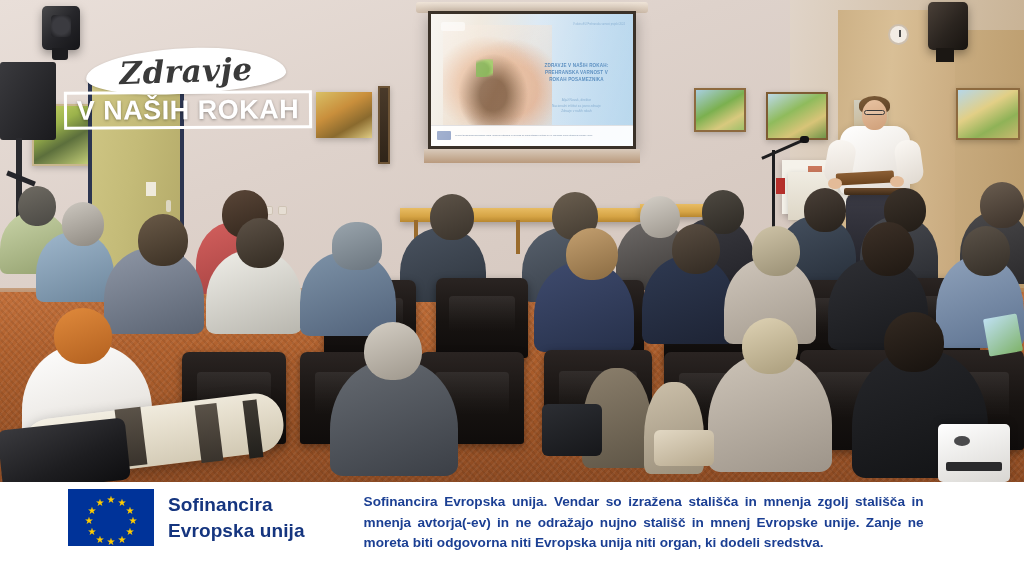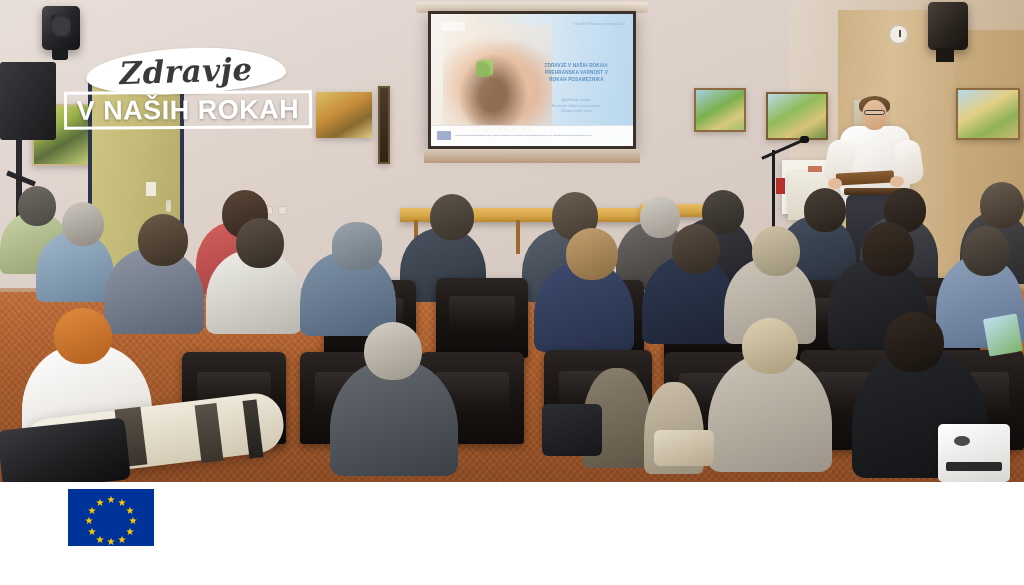--- a/index.html
+++ b/index.html
@@ -569,18 +569,21 @@
         <span class="star" style="left:60.5px; top:27px;">★</span>
         <span class="star" style="left:57.5px; top:37.5px;">★</span>
         <span class="star" style="left:49.5px; top:45.5px;">★</span>
         <span class="star" style="left:38.5px; top:48px;">★</span>
         <span class="star" style="left:27.5px; top:45.5px;">★</span>
         <span class="star" style="left:19.5px; top:37.5px;">★</span>
         <span class="star" style="left:16.5px; top:27px;">★</span>
         <span class="star" style="left:19.5px; top:16.5px;">★</span>
         <span class="star" style="left:27.5px; top:8.5px;">★</span>
       </div>
-    </div>
-
+      <div class="eu-text">Sofinancira
+Evropska unija</div>
+    </div>
+
+    <div class="disclaimer">Sofinancira Evropska unija. Vendar so izražena stališča in mnenja zgolj stališča in mnenja avtorja(-ev) in ne odražajo nujno stališč in mnenj Evropske unije. Zanje ne moreta biti odgovorna niti Evropska unija niti organ, ki dodeli sredstva.</div>
 
   </div>
 
 </div>
 
 </body></html>

